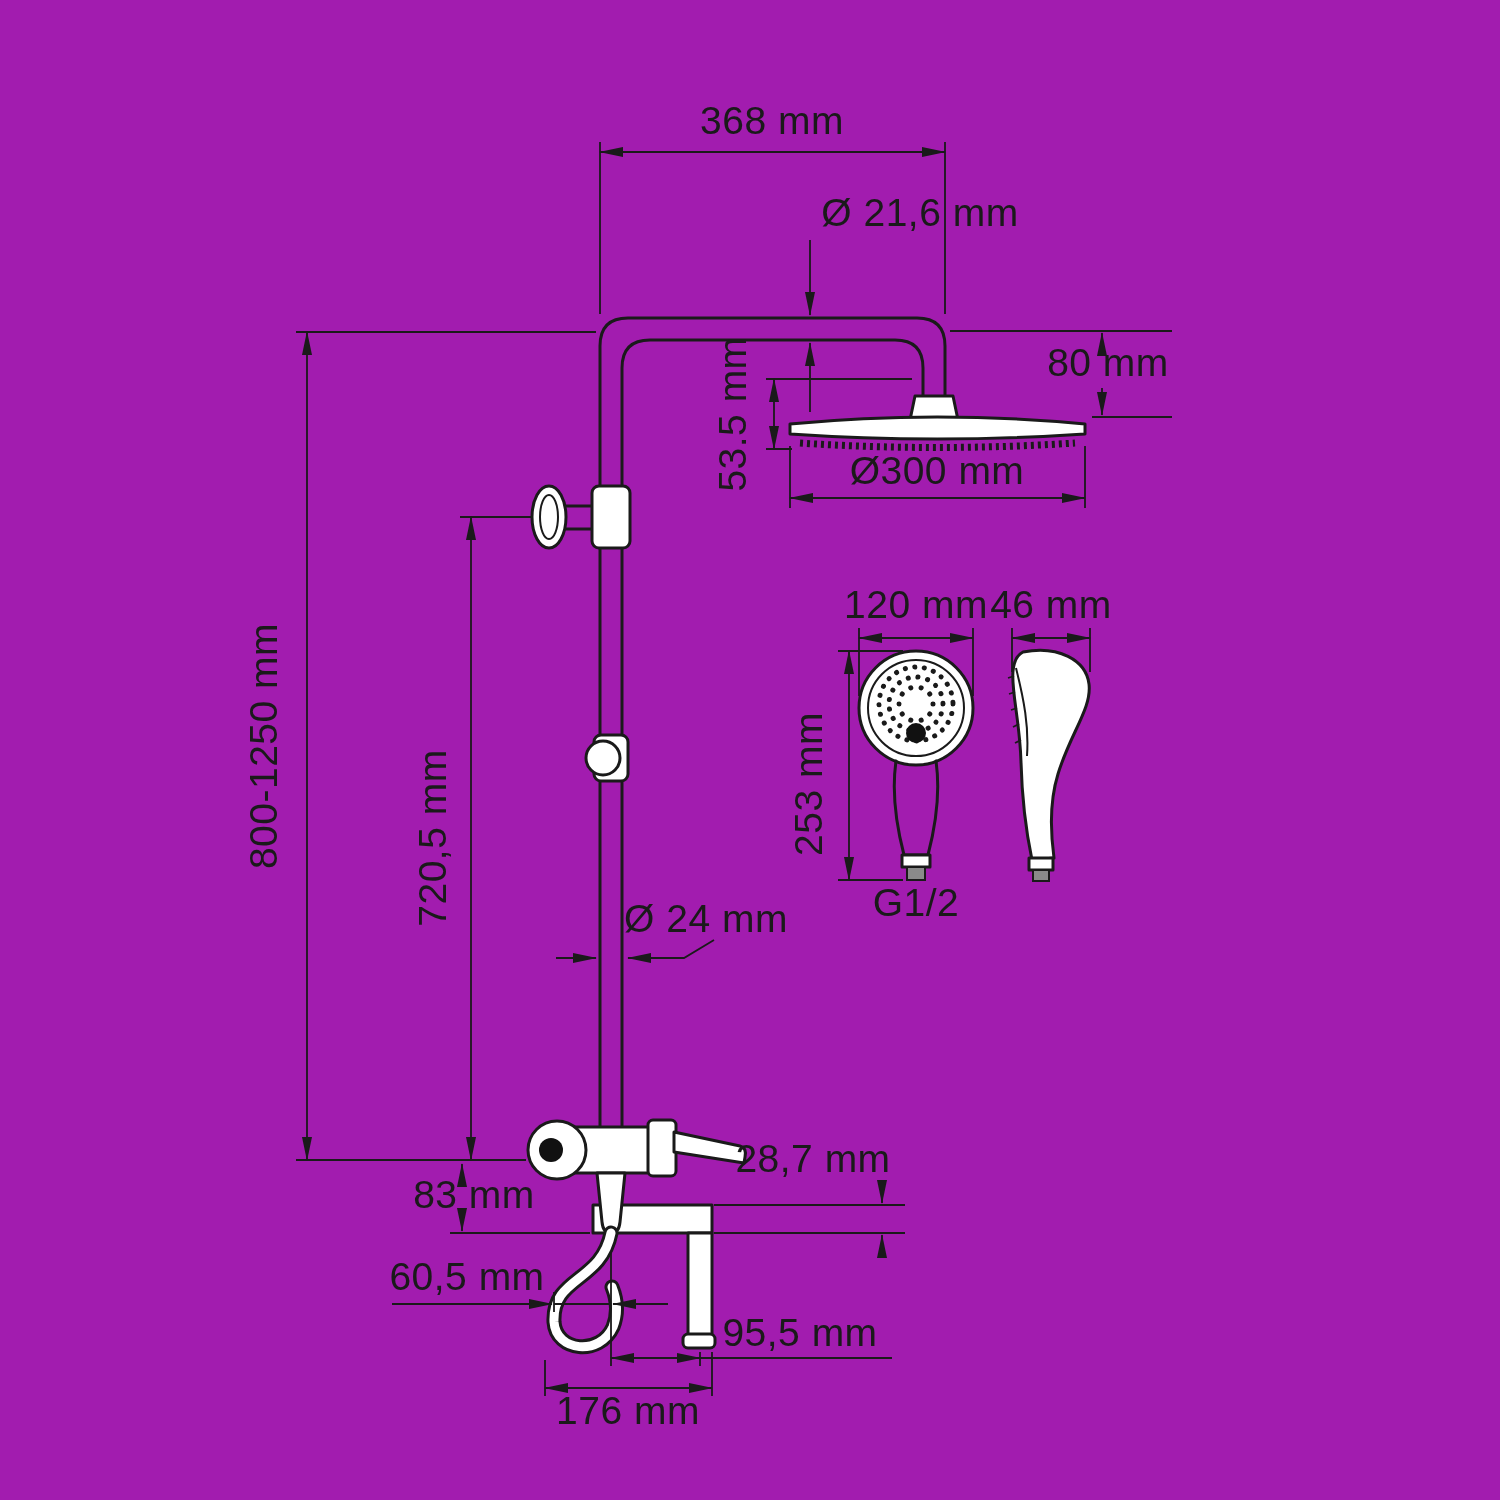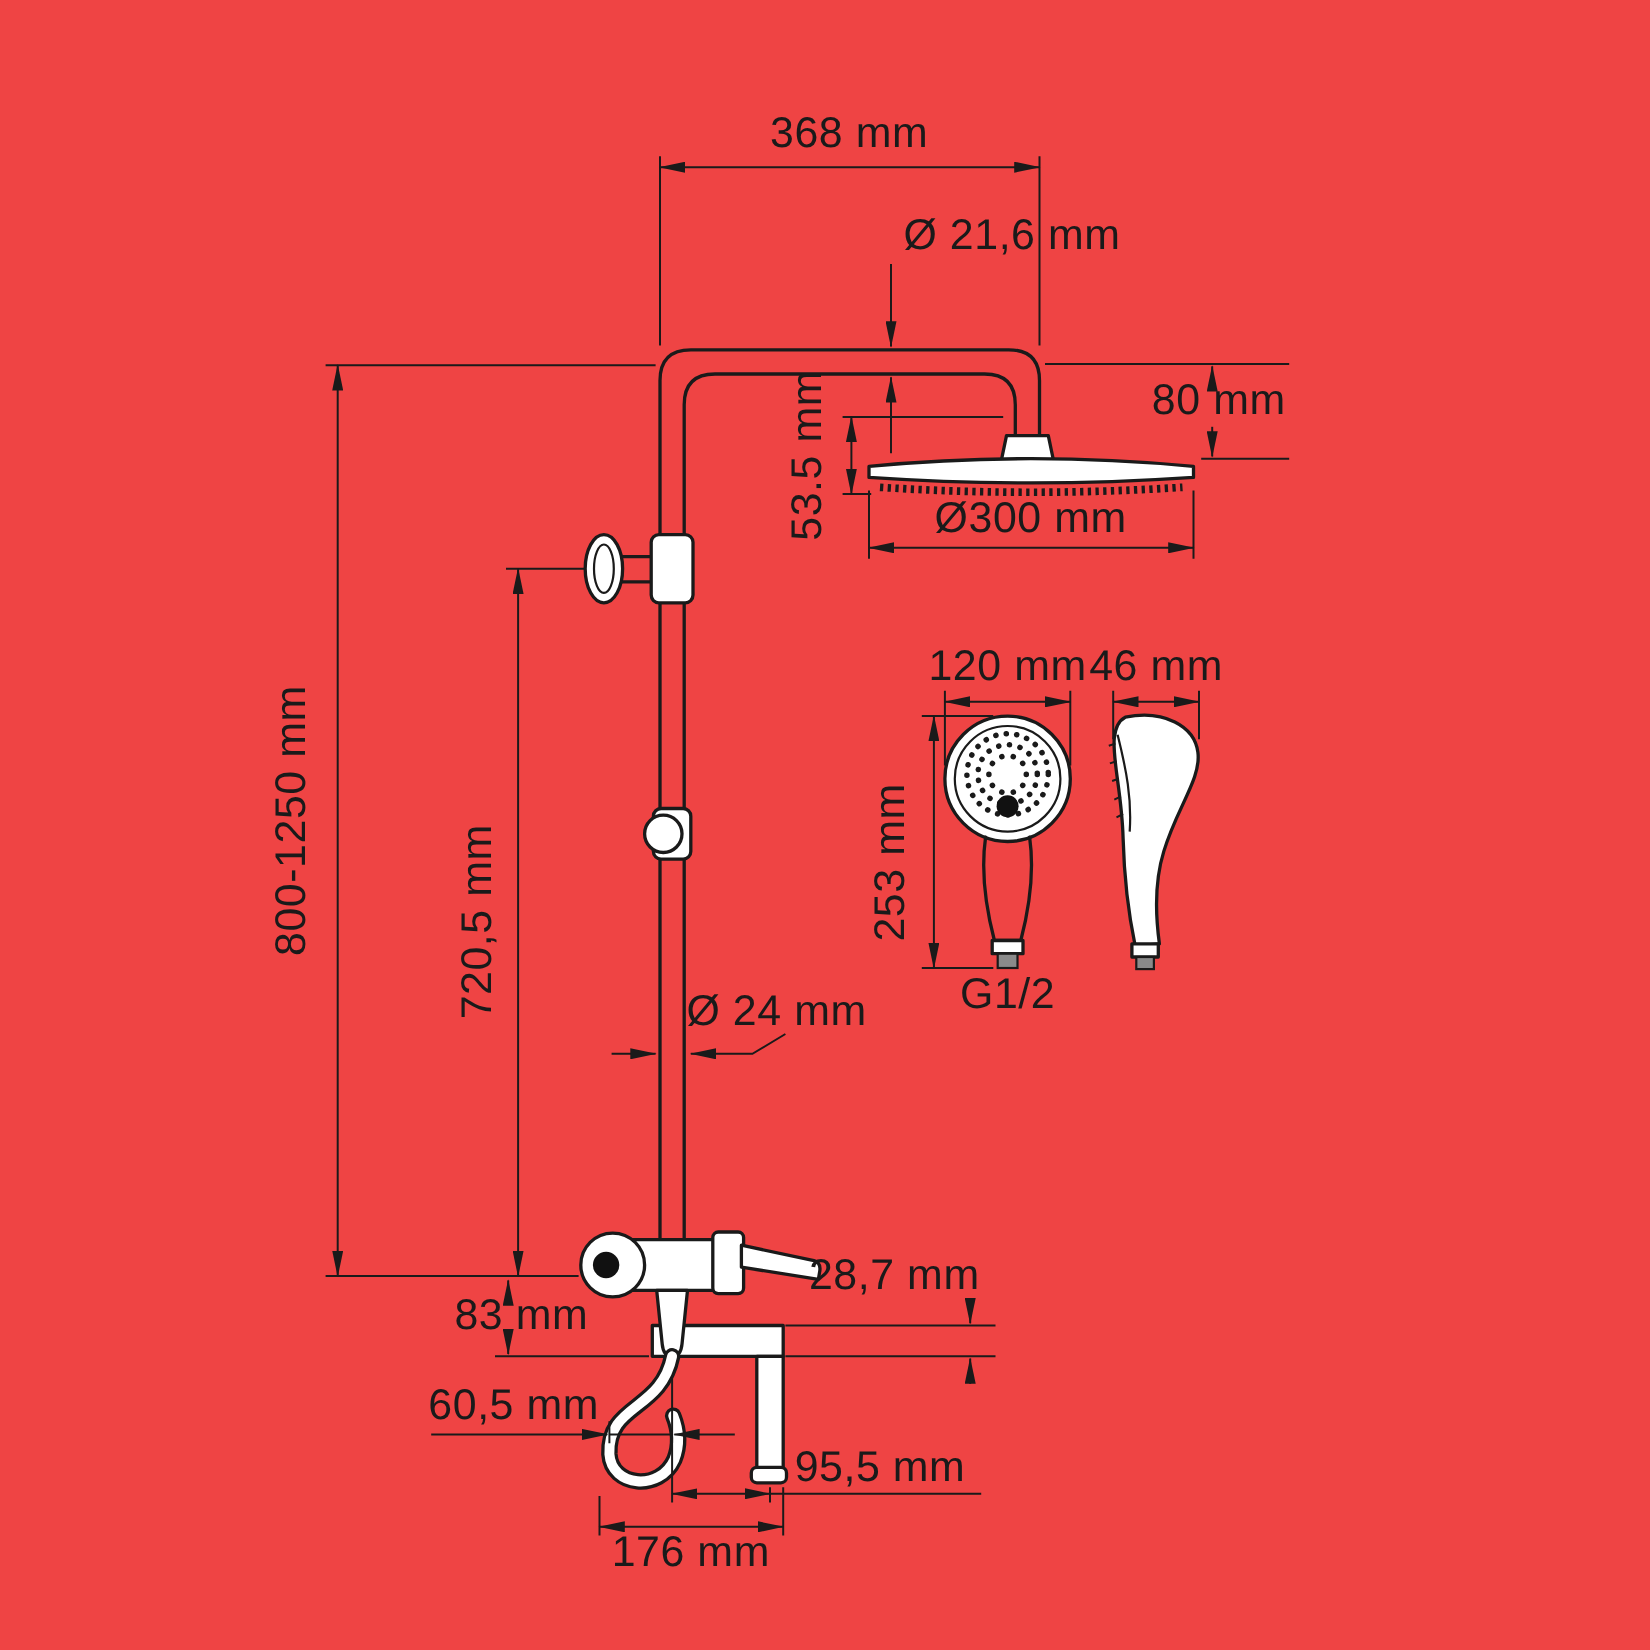--- a/index.html
+++ b/index.html
@@ -1,16 +1,16 @@
 <!DOCTYPE html>
 <html><head>
 <meta charset="utf-8">
 <style>
   html,body{margin:0;padding:0;background:#ffffff;}
-  .stage{width:1500px;height:1500px;position:relative;background:#ef4444;overflow:hidden;}
+  .stage{width:1500px;height:1500px;position:relative;background:#a21caf;overflow:hidden;}
   svg{display:block;}
   .draw{fill:none;stroke:#1a1a1a;stroke-width:3;stroke-linejoin:round;stroke-linecap:round;}
   .draw-fill{fill:#ffffff;stroke:#1a1a1a;stroke-width:3;stroke-linejoin:round;}
   .thin{fill:none;stroke:#1a1a1a;stroke-width:2;stroke-linejoin:round;}
   .dim{fill:none;stroke:#1a1a1a;stroke-width:1.8;}
   .dots{fill:none;stroke:#1a1a1a;stroke-width:5;stroke-linecap:round;}
   .fringe{fill:none;stroke:#1a1a1a;stroke-width:7;stroke-dasharray:3 4;}
   .black{fill:#111111;stroke:none;}
   .nut{fill:#8a8a8a;stroke:#1a1a1a;stroke-width:2;}
   .hose-outer{fill:none;stroke:#1a1a1a;stroke-width:15;stroke-linecap:round;}

